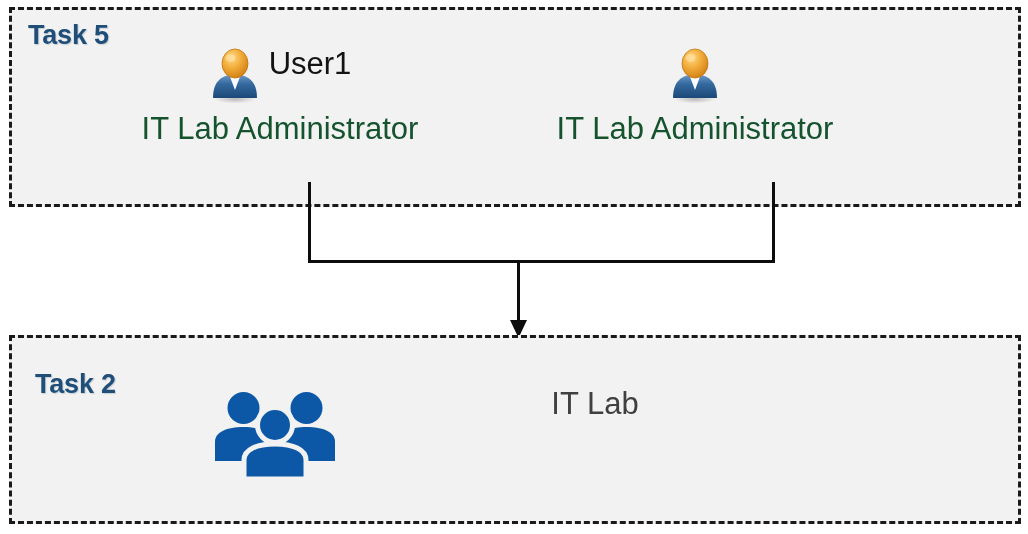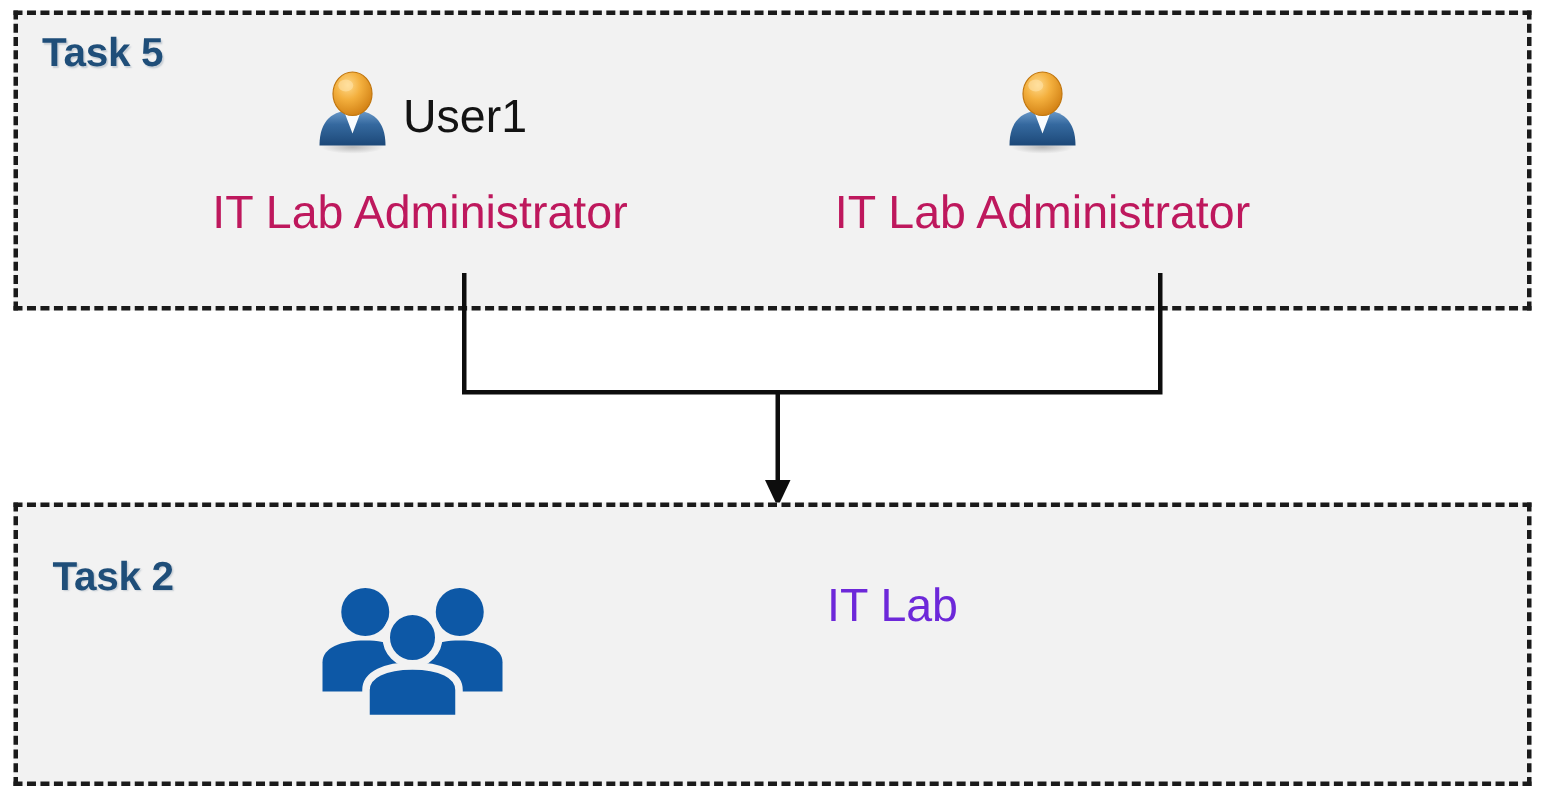--- a/index.html
+++ b/index.html
@@ -58,36 +58,35 @@
   .person {
     position: absolute;
     width: 420px;
     text-align: center;
   }
   #person-user1  { left: 70px;  top: 48px; }
   #person-guest  { left: 485px; top: 48px; }
 
   .person-head-row {
     display: flex;
-    align-items: center;
     justify-content: center;
     gap: 8px;
     height: 58px;
   }
   .person-name {
     font-size: 31px;
     color: #131313;
     white-space: nowrap;
     line-height: 1;
   }
   .person-role {
     font-size: 31px;
-    color: #be185d;
+    color: #14532d;
     white-space: nowrap;
-    margin-top: 20px;
+    margin-top: 7px;
     line-height: 1.05;
   }
 
   .user-icon { flex: 0 0 auto; display: block; }
 
   
   #group-icon-wrap {
     position: absolute;
     left: 213px;
     top: 387px;
@@ -96,21 +95,21 @@
   }
   #group-icon-wrap svg { display: block; width: 100%; height: 100%; }
 
   #group-label {
     position: absolute;
     left: 380px;
     top: 385px;
     width: 430px;
     text-align: center;
     font-size: 31px;
-    color: #6d28d9;
+    color: #404040;
     line-height: 1.23;
   }
   #group-label .line { display: block; }
 
   
   #connector {
     position: absolute;
     left: 0;
     top: 0;
     width: 1028px;

